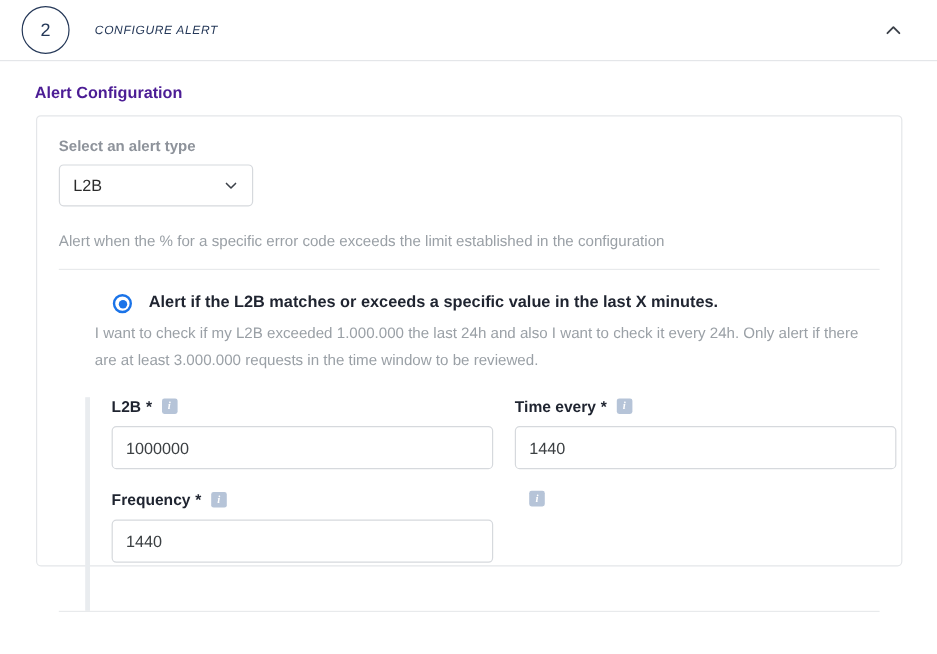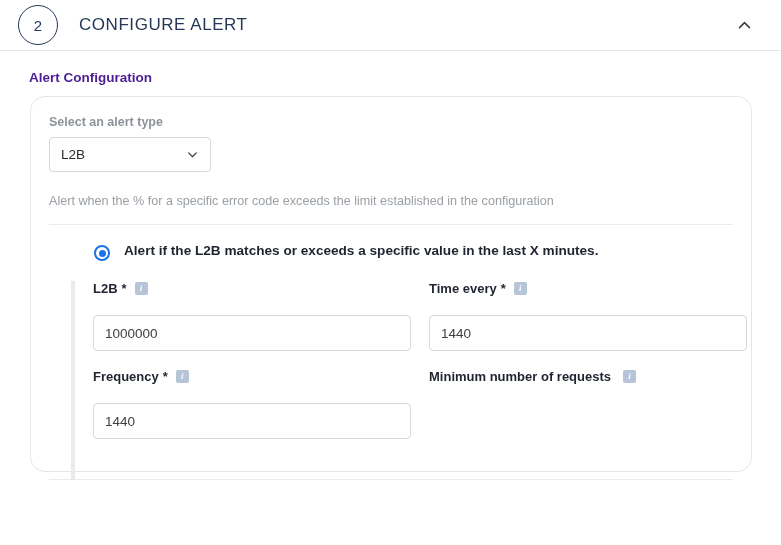--- a/index.html
+++ b/index.html
@@ -33,24 +33,25 @@
     border: 1.6px solid #253858;
     display: flex;
     align-items: center;
     justify-content: center;
     font-size: 15px;
     color: #253858;
     font-family: "Liberation Sans", sans-serif;
   }
   .step-title {
     margin-left: 21px;
-    font-size: 17px;
+    font-size: 10px;
     letter-spacing: 0.55px;
     color: #253858;
     font-weight: 400;
+    font-style: italic;
   }
   .collapse-btn {
     margin-left: auto;
     width: 30px;
     height: 30px;
     display: flex;
     align-items: center;
     justify-content: center;
     cursor: pointer;
     background: none;
@@ -68,21 +69,21 @@
     margin: 19px 0 0 29px;
     font-size: 13.5px;
     font-weight: bold;
     color: #4c1d95;
   }
 
   
   .card {
     margin: 11px 29px 0 30px;
     border: 1px solid #e4e6e9;
-    border-radius: 15px;
+    border-radius: 4px;
     height: 376px;
     background: #fff;
     position: relative;
   }
   .card-inner {
     padding: 18px 18px 0 18px;
   }
 
   
   .field-label {
@@ -123,21 +124,21 @@
   
   .divider {
     height: 1px;
     background: #e8eaec;
     margin: 16px 0 0 0;
   }
 
   
   .radio-row {
     display: flex;
-    align-items: flex-start;
+    align-items: center;
     margin-top: 18px;
     padding-left: 45px;
   }
   .radio-outer {
     width: 16px;
     height: 16px;
     min-width: 16px;
     border-radius: 50%;
     border: 2px solid #1a73e8;
     margin-top: 2px;
@@ -216,21 +217,20 @@
     width: 100%;
     height: 36px;
     border: 1px solid #d6d9dd;
     border-radius: 4px;
     padding: 0 11px;
     font-size: 13.5px;
     color: #3c4043;
     font-family: "Liberation Sans", sans-serif;
     background: #fff;
     outline: none;
-    margin-top: 10px;
   }
 
   .bottom-divider {
     height: 1px;
     background: #e8eaec;
     margin: 0 18px;
   }
 </style>
 </head>
 <body>
@@ -266,20 +266,21 @@
     </div>
 
     <div class="divider"></div>
 
     <div class="radio-row">
       <div class="radio-outer">
         <div class="radio-inner"></div>
       </div>
       <div class="radio-label">Alert if the L2B matches or exceeds a specific value in the last X minutes.</div>
     </div>
+    <div class="radio-desc">I want to check if my L2B exceeded 1.000.000 the last 24h and also I want to check it every 24h. Only alert if there are at least 3.000.000 requests in the time window to be reviewed.</div>
 
     <div class="fields-block">
       <div class="field-grid">
 
         <div class="field-cell">
           <div class="input-label">
             <span>L2B</span>
             <span class="req-star">*</span>
             <span class="info-icon">i</span>
           </div>
@@ -299,21 +300,20 @@
           <div class="input-label">
             <span>Frequency</span>
             <span class="req-star">*</span>
             <span class="info-icon">i</span>
           </div>
           <input class="text-input" type="text" value="1440" style="">
         </div>
 
         <div class="field-cell">
           <div class="input-label">
-            <span>Minimum number of requests</span>
             <span class="req-star"></span>
             <span class="info-icon">i</span>
           </div>
         </div>
 
       </div>
     </div>
   </div>
 
   <div class="bottom-divider"></div>

